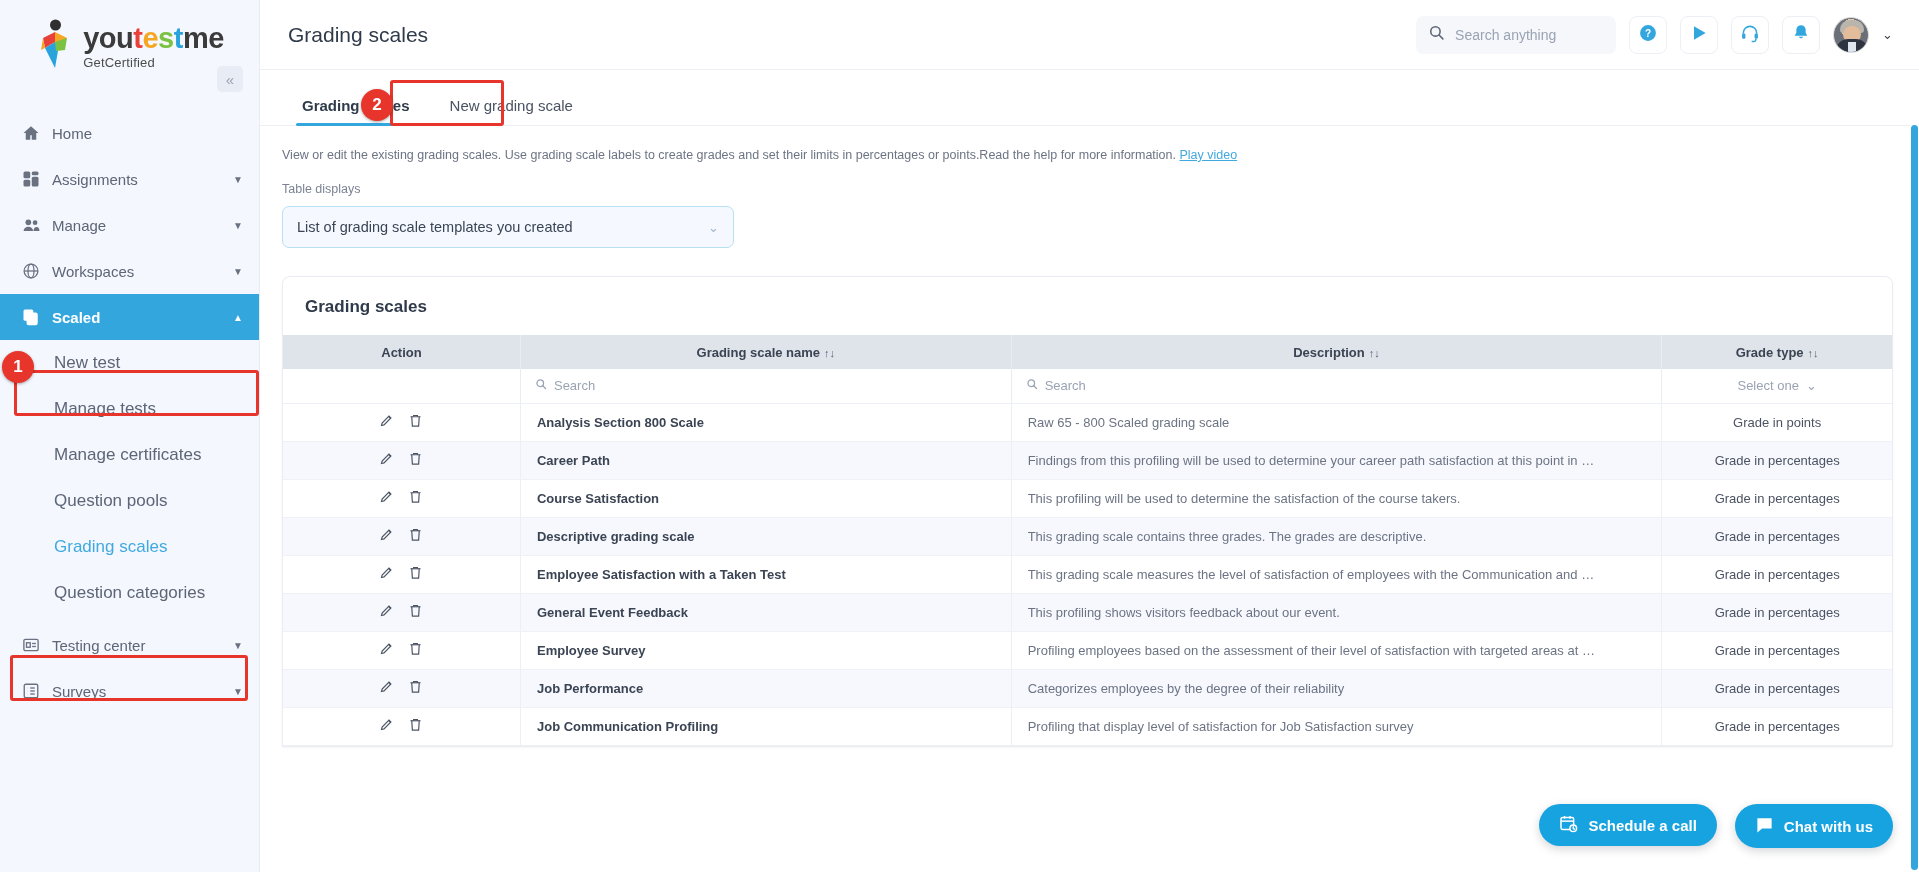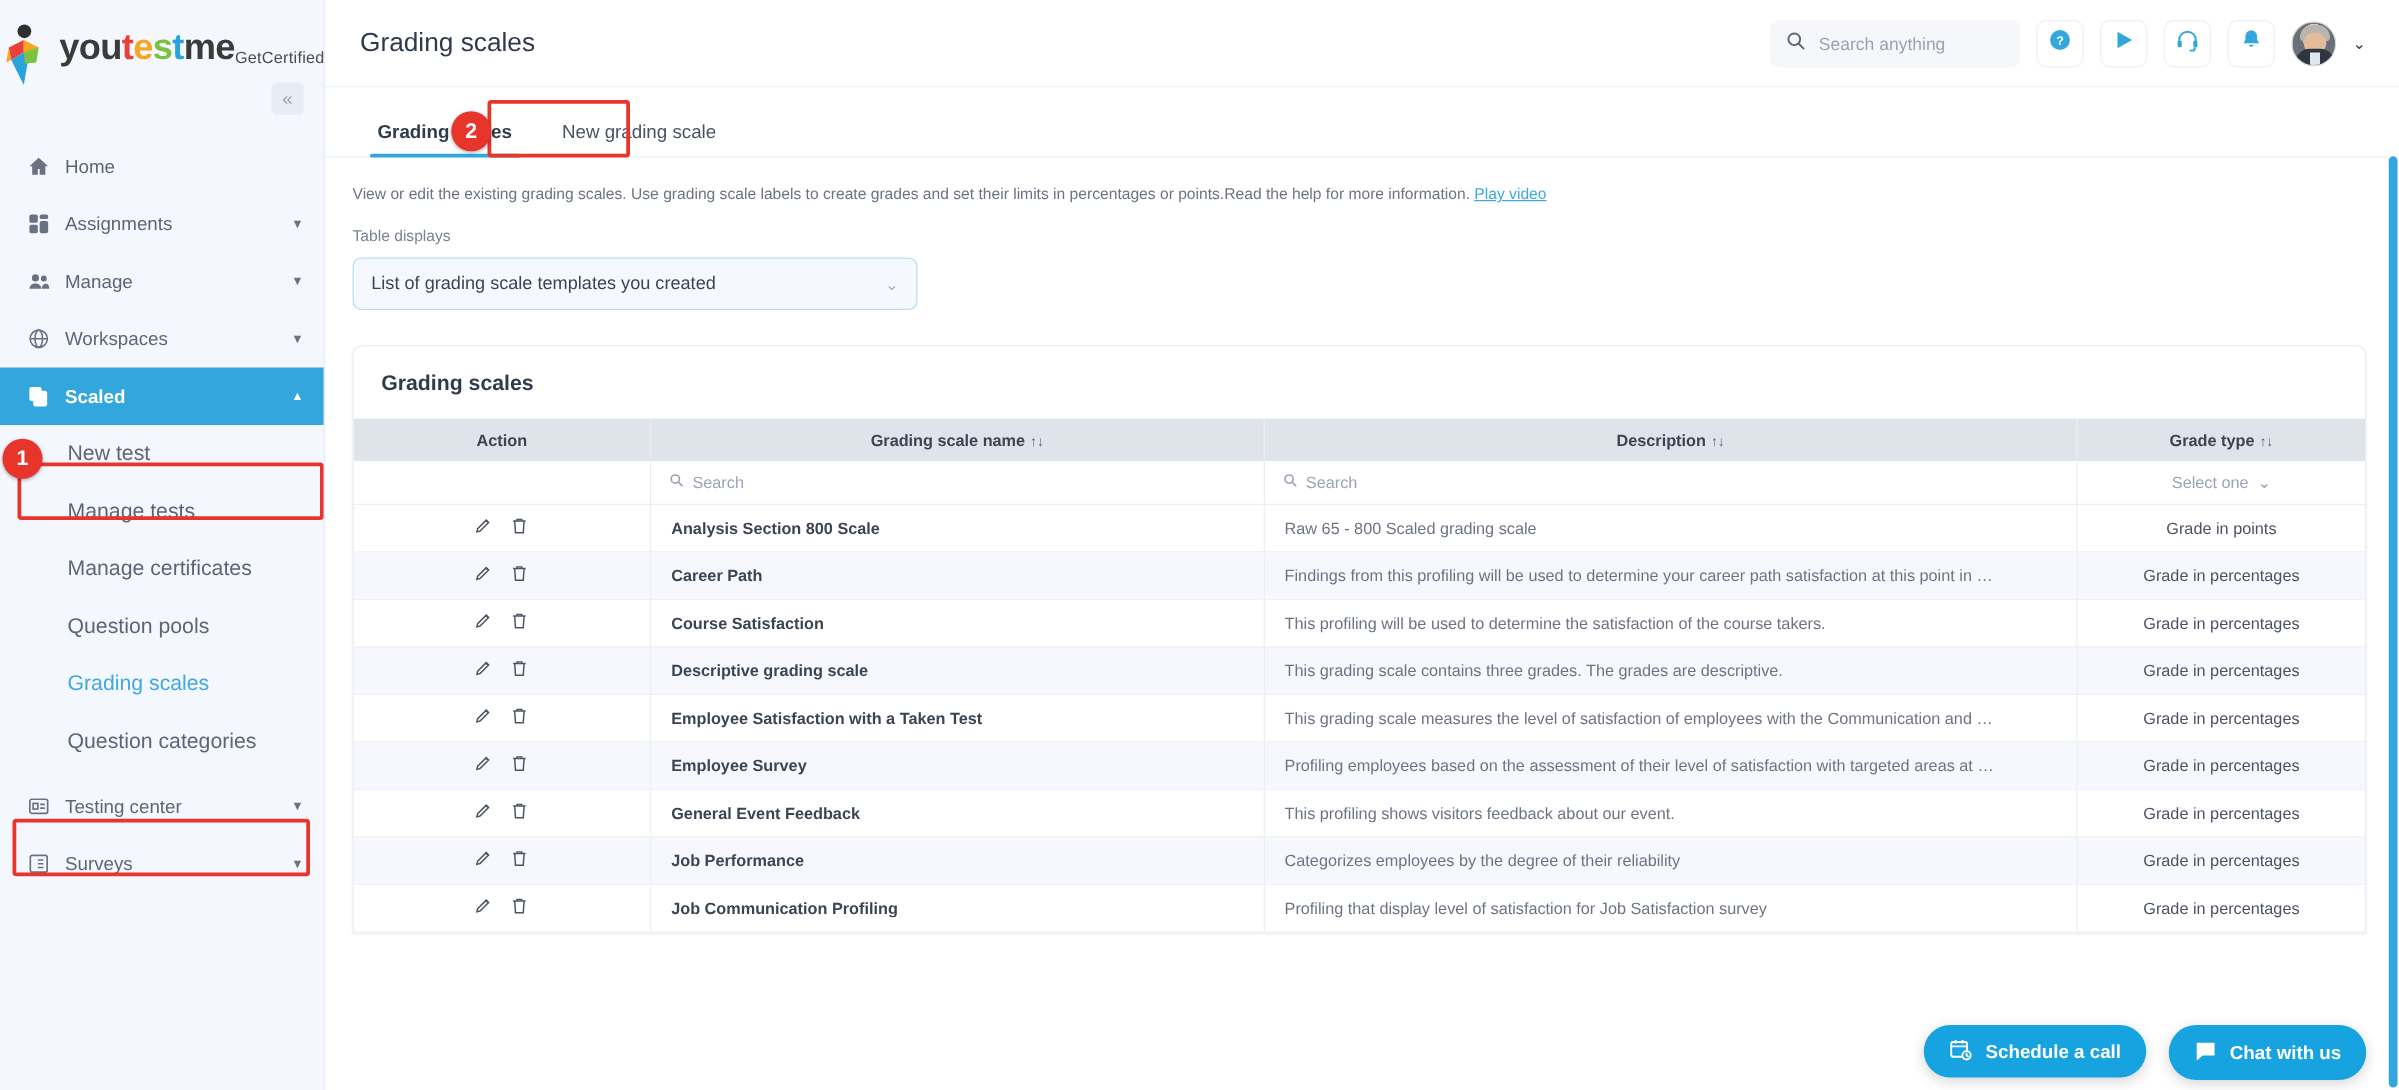--- a/index.html
+++ b/index.html
@@ -16,21 +16,21 @@
     width: 260px; height: 872px;
     background: #f4f7fd;
     border-right: 1px solid #e6ebf5;
     flex: 0 0 260px;
     position: relative;
     overflow: hidden;
   }
   .logo-wrap { padding: 18px 0 6px 0; display: flex; justify-content: center; }
   .logo { display: flex; align-items: flex-start; gap: 6px; }
   .logo-mark { width: 42px; height: 52px; position: relative; }
-  .logo-text { display: flex; flex-direction: row; align-items: flex-end; padding-top: 6px;}
+  .logo-text { display: flex; flex-direction: column; align-items: flex-start; padding-top: 6px;}
   .logo-word { font-size: 29px; font-weight: 700; letter-spacing: -0.5px; line-height: 1; }
   .logo-word .c1 { color: #3b3b3b; }
   .logo-word .c2 { color: #e8413a; }
   .logo-word .c3 { color: #f5a623; }
   .logo-word .c4 { color: #7cc242; }
   .logo-word .c5 { color: #29a3dc; }
   .logo-word .c6 { color: #3b3b3b; }
   .logo-sub { font-size: 13px; color: #4c4c4c; margin-top: 2px; letter-spacing: .2px;}
 
   .collapse-btn {
@@ -172,21 +172,21 @@
   tbody tr:nth-child(even) { background:#f6f8fd; }
   td.c-action { text-align:center; padding:0; }
   td.c-name { font-weight: 700; color:#3b4453; }
   td.c-desc { color:#6c7484; }
   td.c-type { text-align:center; color:#4b5362; }
   .act { display:inline-flex; gap: 14px; align-items:center; justify-content:center; }
   .act span { cursor:pointer; color:#5a6372; display:inline-flex; }
   .ellip { display:block; overflow:hidden; text-overflow: ellipsis; white-space: nowrap; }
 
   
-  .fab-row { position: absolute; right: 26px; bottom: 8px; display:flex; gap: 18px; z-index: 30; }
+  .fab-row { position: absolute; right: 26px; bottom: 24px; display:flex; gap: 18px; z-index: 30; }
   .fab {
     height: 42px; border-radius: 21px; background:#17a3e0; color:#fff;
     display:flex; align-items:center; gap: 10px; padding: 0 20px;
     font-size: 15px; font-weight:700; cursor:pointer;
     box-shadow: 0 3px 10px rgba(16,24,40,.18);
   }
   .fab.chat { border-radius: 22px; height: 44px; }
 
   
   .scrollbar-track {
@@ -629,50 +629,50 @@
                 <span>
                     <svg width="15" height="15" viewBox="0 0 24 24" fill="none" stroke="#4c5564" stroke-width="1.9">
                       <path d="M4 6h16"></path>
                       <path d="M9 6V4h6v2"></path>
                       <path d="M6 6l1 15h10l1-15"></path>
                     </svg>
                   </span>
               </span>
             </td>
             <td class="c-name">
+                <span class="ellip">General Event Feedback</span>
+              </td>
+            <td class="c-desc">
+                <span class="ellip">This profiling shows visitors feedback about our event.</span>
+              </td>
+            <td class="c-type">Grade in percentages</td>
+          </tr>
+          <tr>
+            <td class="c-action">
+              <span class="act">
+                <span>
+                    <svg width="15" height="15" viewBox="0 0 24 24" fill="none" stroke="#4c5564" stroke-width="1.9">
+                      <path d="M4 20l4-1 11-11-3-3L5 16z"></path>
+                      <path d="M15 5l3 3"></path>
+                    </svg>
+                  </span>
+                <span>
+                    <svg width="15" height="15" viewBox="0 0 24 24" fill="none" stroke="#4c5564" stroke-width="1.9">
+                      <path d="M4 6h16"></path>
+                      <path d="M9 6V4h6v2"></path>
+                      <path d="M6 6l1 15h10l1-15"></path>
+                    </svg>
+                  </span>
+              </span>
+            </td>
+            <td class="c-name">
                 <span class="ellip">Employee Survey</span>
               </td>
             <td class="c-desc">
                 <span class="ellip">Profiling employees based on the assessment of their level of satisfaction with targeted areas at …</span>
-              </td>
-            <td class="c-type">Grade in percentages</td>
-          </tr>
-          <tr>
-            <td class="c-action">
-              <span class="act">
-                <span>
-                    <svg width="15" height="15" viewBox="0 0 24 24" fill="none" stroke="#4c5564" stroke-width="1.9">
-                      <path d="M4 20l4-1 11-11-3-3L5 16z"></path>
-                      <path d="M15 5l3 3"></path>
-                    </svg>
-                  </span>
-                <span>
-                    <svg width="15" height="15" viewBox="0 0 24 24" fill="none" stroke="#4c5564" stroke-width="1.9">
-                      <path d="M4 6h16"></path>
-                      <path d="M9 6V4h6v2"></path>
-                      <path d="M6 6l1 15h10l1-15"></path>
-                    </svg>
-                  </span>
-              </span>
-            </td>
-            <td class="c-name">
-                <span class="ellip">General Event Feedback</span>
-              </td>
-            <td class="c-desc">
-                <span class="ellip">This profiling shows visitors feedback about our event.</span>
               </td>
             <td class="c-type">Grade in percentages</td>
           </tr>
           <tr>
             <td class="c-action">
               <span class="act">
                 <span>
                     <svg width="15" height="15" viewBox="0 0 24 24" fill="none" stroke="#4c5564" stroke-width="1.9">
                       <path d="M4 20l4-1 11-11-3-3L5 16z"></path>
                       <path d="M15 5l3 3"></path>

